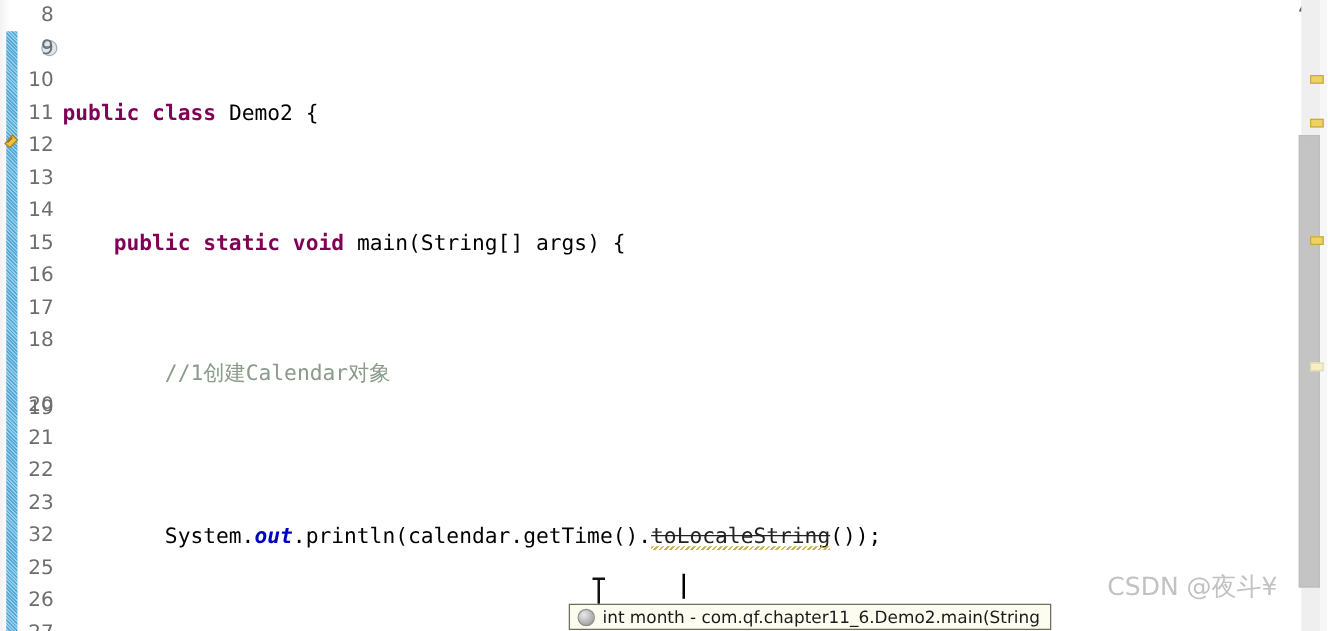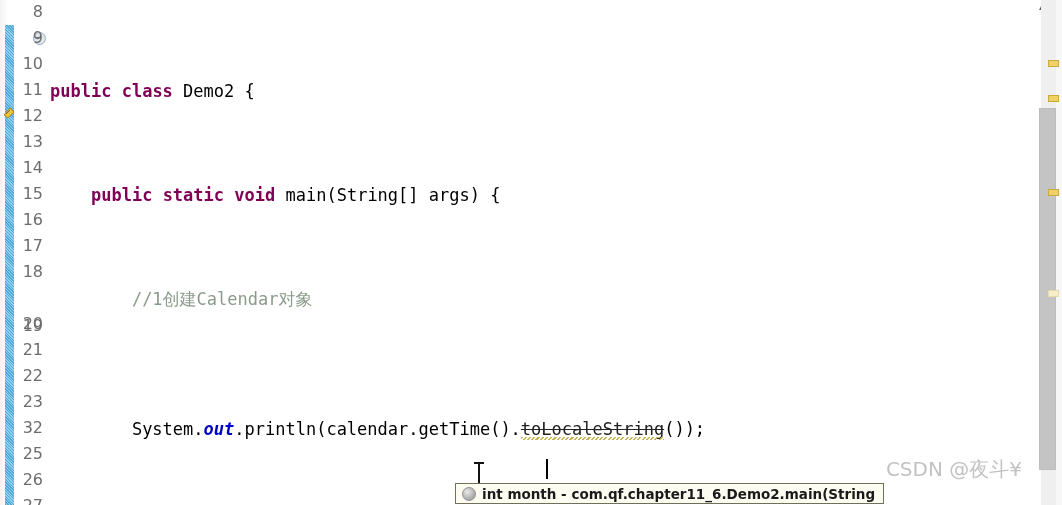--- a/index.html
+++ b/index.html
@@ -96,21 +96,21 @@
     display:flex;align-items:center;gap:6px;overflow:hidden;
     max-width:447px;
   }
   .tt-icon{
     width:12px;height:12px;border-radius:50%;
     background:radial-gradient(circle at 35% 32%,#e9e9e9,#a9a9a9 70%,#8d8d8d);
     border:1px solid #8f8f8f;flex:0 0 auto;
   }
   .tt-text{
     font-family:"DejaVu Sans","Liberation Sans",sans-serif;
-    font-size:13.5px;font-weight:bold;color:#1a1a1a;white-space:nowrap;
+    font-size:13.5px;font-weight:normal;color:#1a1a1a;white-space:nowrap;
   }
 
   
   .caret{
     position:absolute;width:2px;height:20px;background:#000;
   }
   .mouse-ibeam{
     position:absolute;left:474px;top:462px;width:10px;height:26px;
   }
   .mouse-ibeam:before{

